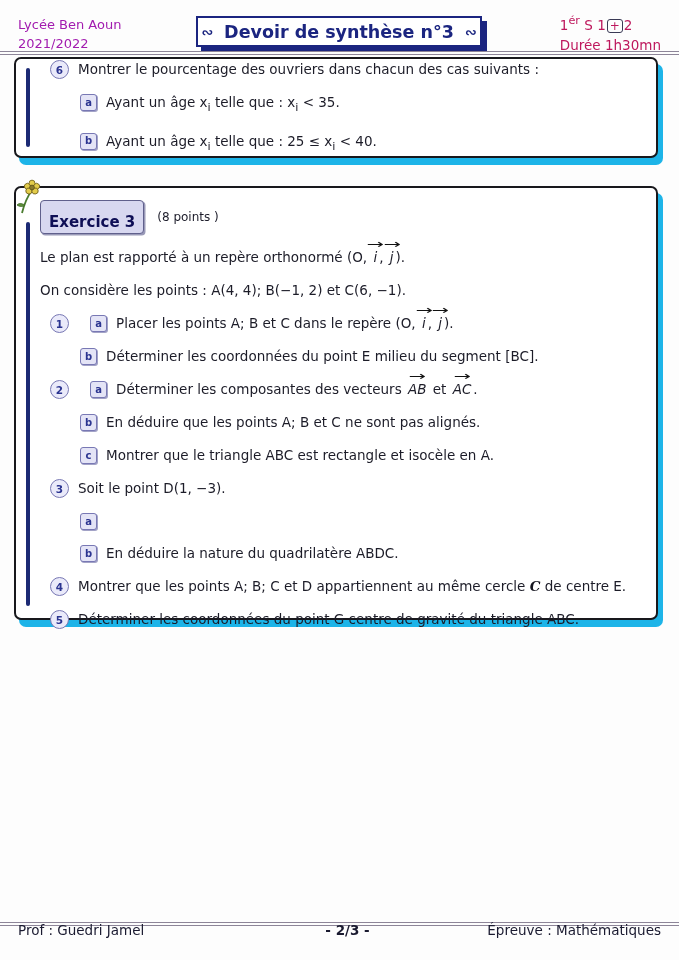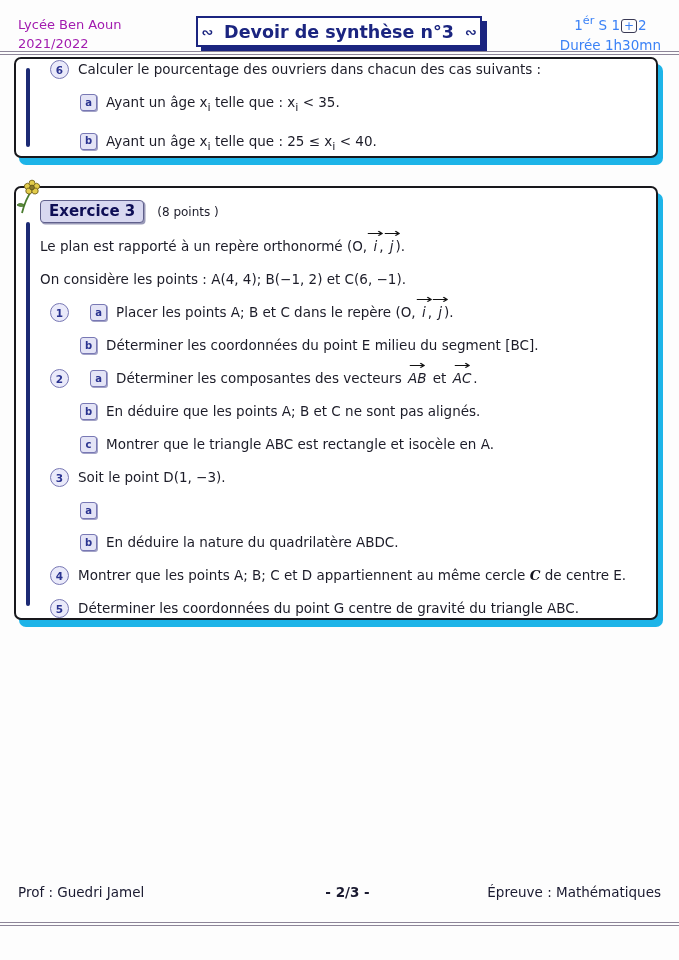--- a/index.html
+++ b/index.html
@@ -13,21 +13,21 @@
 
   
   .hdr-left { position:absolute; left:18px; top:16px; font-size:13px; line-height:1.45; color:#a21caf; }
   .title-box {
     position:absolute; left:196px; top:16px; width:282px; height:27px;
     background:#ffffff; border:2.5px solid #1b2580; box-shadow:5px 5px 0 #1b2580;
     display:flex; align-items:center; justify-content:center; gap:11px;
     color:#1b2580; font-weight:bold; font-size:17.5px;
   }
   .ornament { font-size:14px; font-weight:bold; color:#1b2580; }
-  .hdr-right { position:absolute; right:18px; top:13px; text-align:center; font-size:13.5px; line-height:1.5; color:#3b82f6; }
+  .hdr-right { position:absolute; right:18px; top:13px; text-align:left; font-size:13.5px; line-height:1.5; color:#be185d; }
   .plus-box { display:inline-block; border:1.4px solid #3a3a55; border-radius:3px; padding:0 2px; margin:0 1px; line-height:1.05; font-size:12px; }
   .hr-double { position:absolute; left:0; right:0; height:2.4px;
     border-top:1.2px solid #8d8598; border-bottom:1.2px solid #8d8598; }
   .hr-header { top:51px; }
   .hr-footer { top:922px; }
 
   
   .qbox {
     position:absolute; left:14px; width:640px; background:#ffffff;
     border:2px solid #18181c; border-radius:7px;
@@ -58,40 +58,40 @@
   .ml-sub { margin-left:64px; }
   .mt { margin-top:13px; }
 
   
   .box1 .qrow:first-of-type { margin-top:10px; }
 
   
   .ex-title-row { display:flex; align-items:center; gap:13px; margin:12px 0 0 24px; }
   .ex-badge {
     background:#d8d8f0; border:1.4px solid #60608c; border-radius:4px;
-    padding:1px 8px 2px; font-weight:bold; font-size:15px; color:#0e0e55;
+    padding:12px 8px 2px; font-weight:bold; font-size:15px; color:#0e0e55;
     box-shadow:1.5px 1.5px 0 #9a9ab8;
   }
   .points { font-size:12px; color:#1c1c2a; }
   .intro { margin:13px 16px 0 24px; line-height:20px; }
 
   
   .vec { position:relative; display:inline-block; font-style:italic; padding:0 2px; }
   .vec::before {
     content:"→"; position:absolute; top:-0.74em; left:50%;
     transform:translateX(-50%) scaleX(1.7);
     font-style:normal; font-size:0.9em; line-height:1; color:#111;
   }
   .scriptc { font-family:"DejaVu Serif","Liberation Serif",serif; font-style:italic; font-weight:bold; color:#15151f; }
 
   
   .flower { position:absolute; left:-1px; top:-9px; width:30px; height:36px; }
 
   
-  .footer-row { position:absolute; top:884px; left:18px; right:18px; font-size:13.5px; color:#1a1a30; }
+  .footer-row { position:absolute; top:922px; left:18px; right:18px; font-size:13.5px; color:#1a1a30; }
   .footer-page { position:absolute; left:50%; transform:translateX(-50%); font-weight:bold;margin-left:8px; }
   .footer-right { position:absolute; right:0; }
 </style>
 </head>
 <body>
 
 <div class="page">
 
   <div class="hdr-left">
     <div>Lycée Ben Aoun</div>
@@ -109,21 +109,21 @@
     <div>Durée 1h30mn</div>
   </div>
 
   <div class="hr-double hr-header"></div>
 
   <section class="qbox box1">
     <div class="vline"></div>
 
     <div class="qrow ml-num">
       <span class="circle-num">6</span>
-      <span>Calculer le pourcentage des ouvriers dans chacun des cas suivants :</span>
+      <span>Montrer le pourcentage des ouvriers dans chacun des cas suivants :</span>
     </div>
 
     <div class="qrow ml-sub mt">
       <span class="sq-tag">a</span>
       <span><span>Ayant un âge x</span><sub>i</sub><span> telle que : x</span><sub>i</sub><span> &lt; 35.</span></span>
     </div>
 
     <div class="qrow ml-sub mt">
       <span class="sq-tag">b</span>
       <span><span>Ayant un âge x</span><sub>i</sub><span> telle que : 25 ≤ x</span><sub>i</sub><span> &lt; 40.</span></span>

